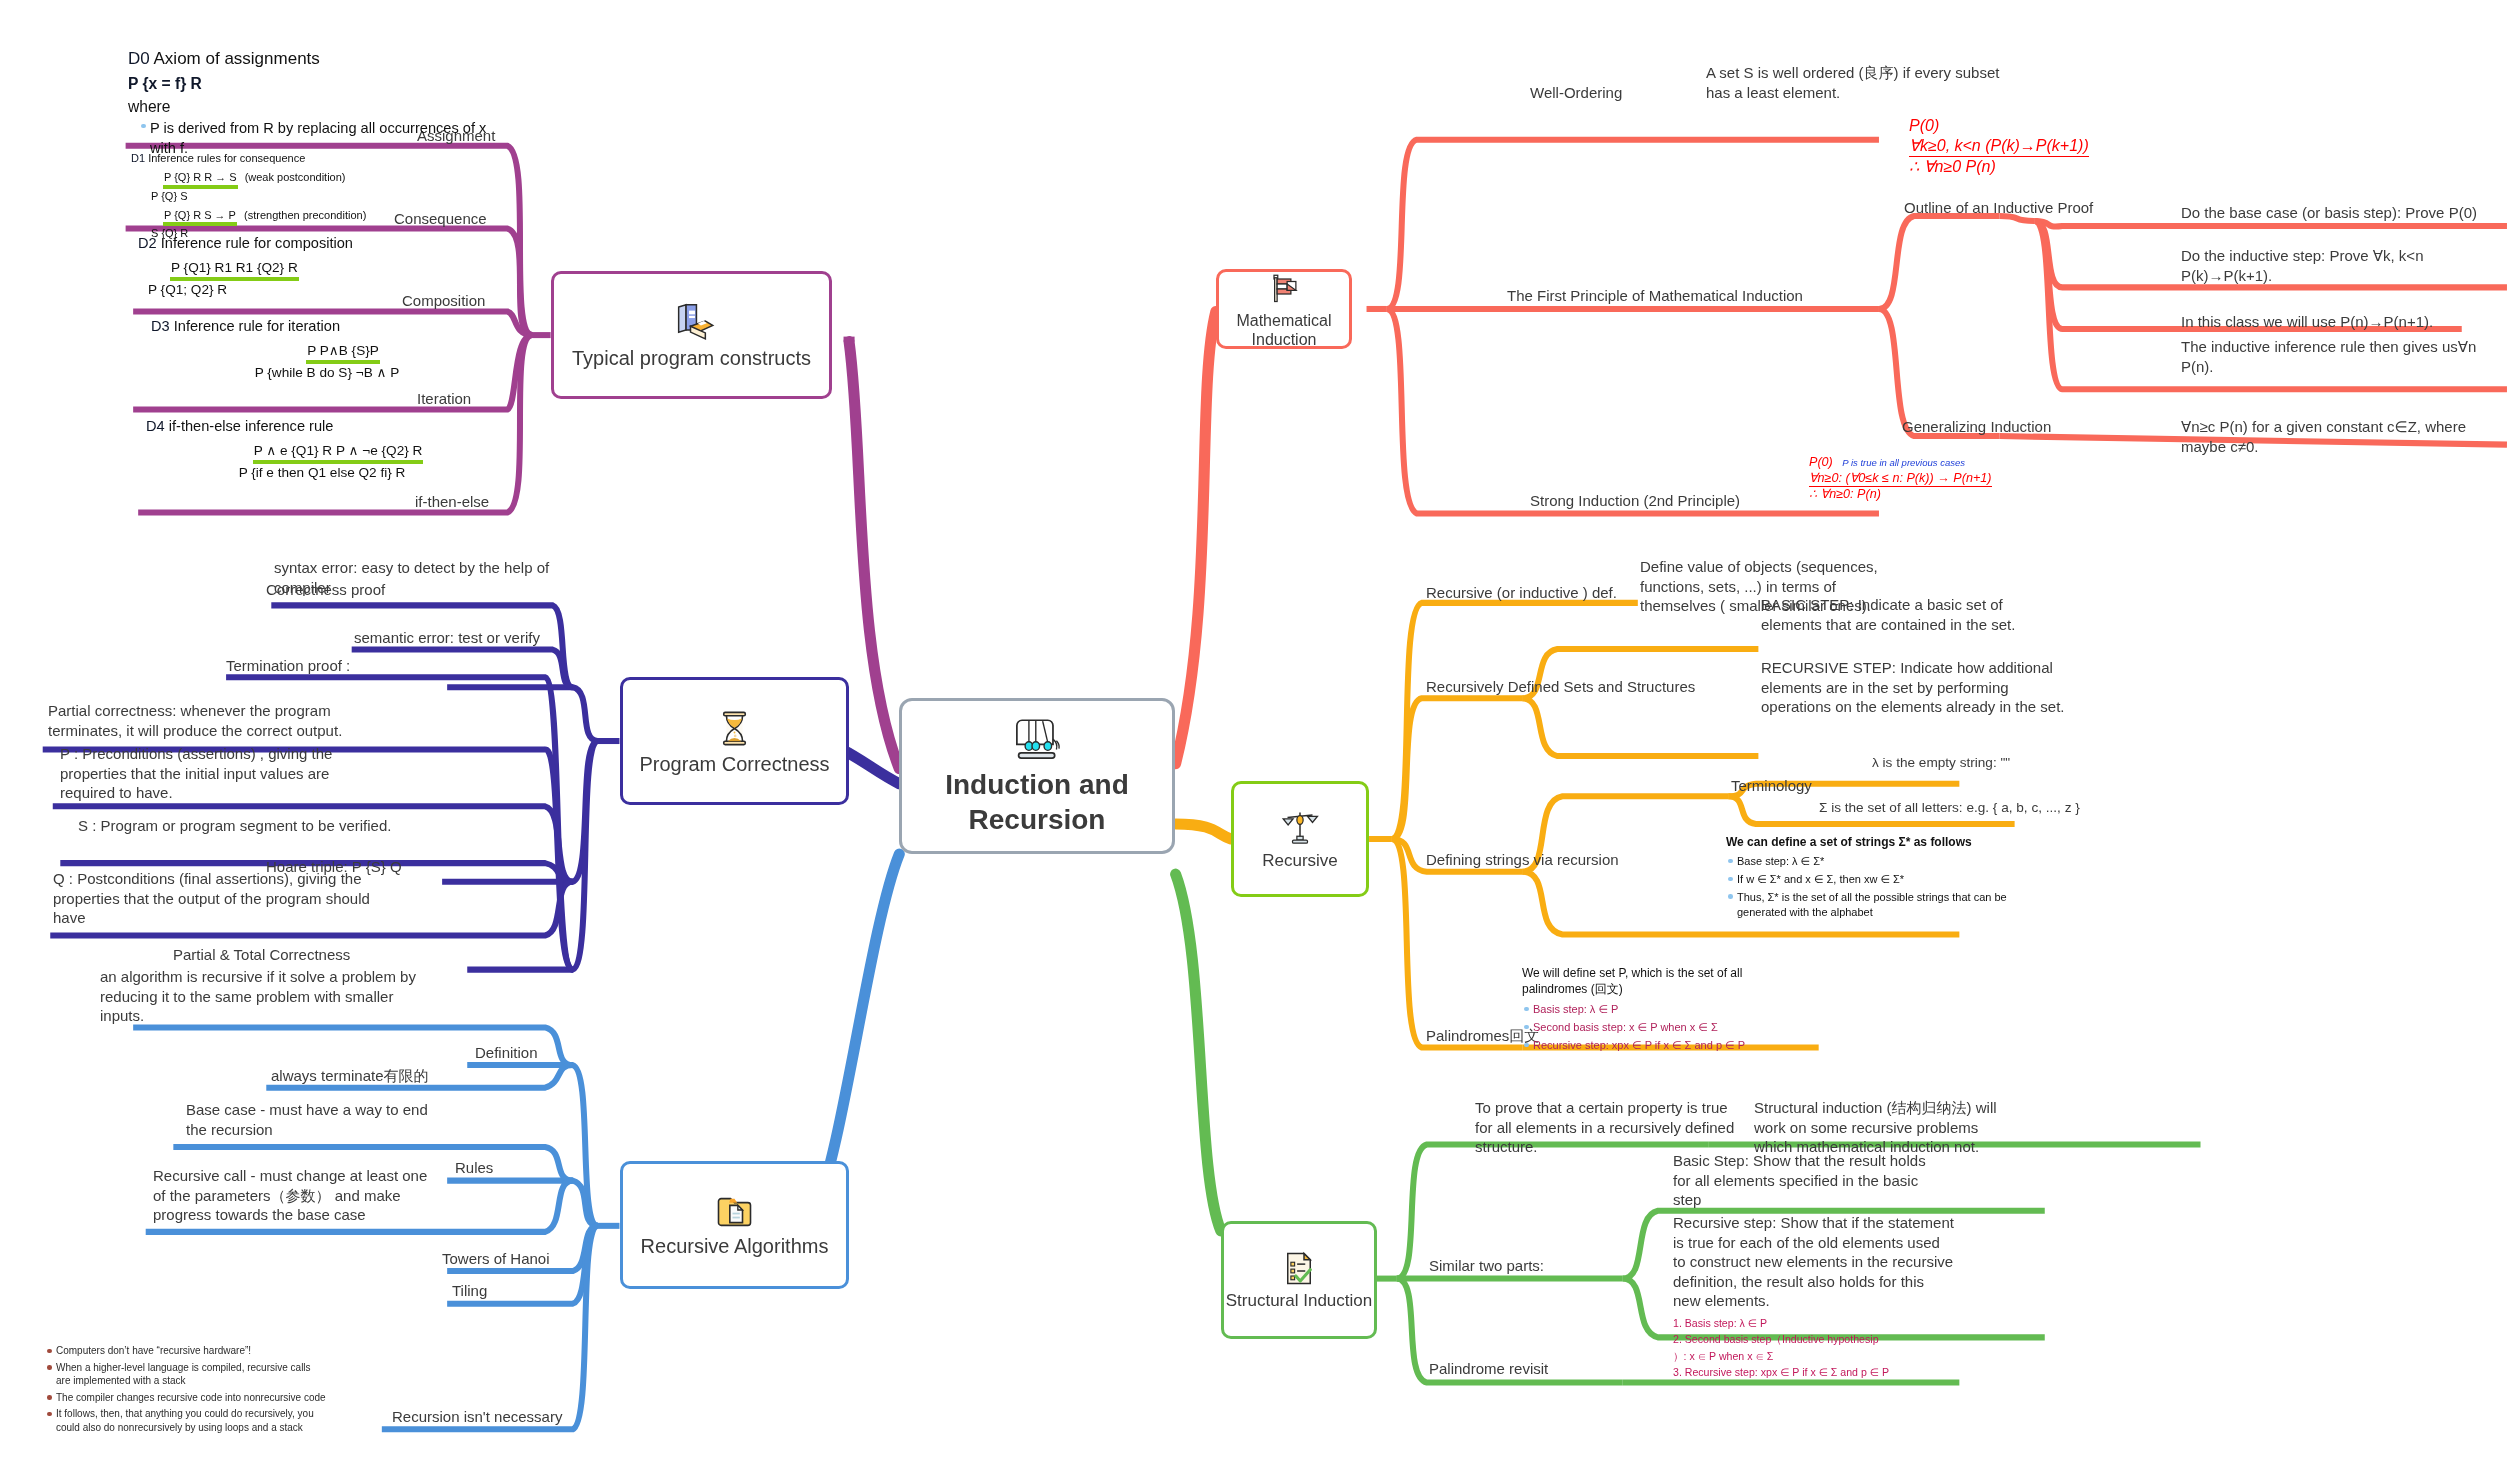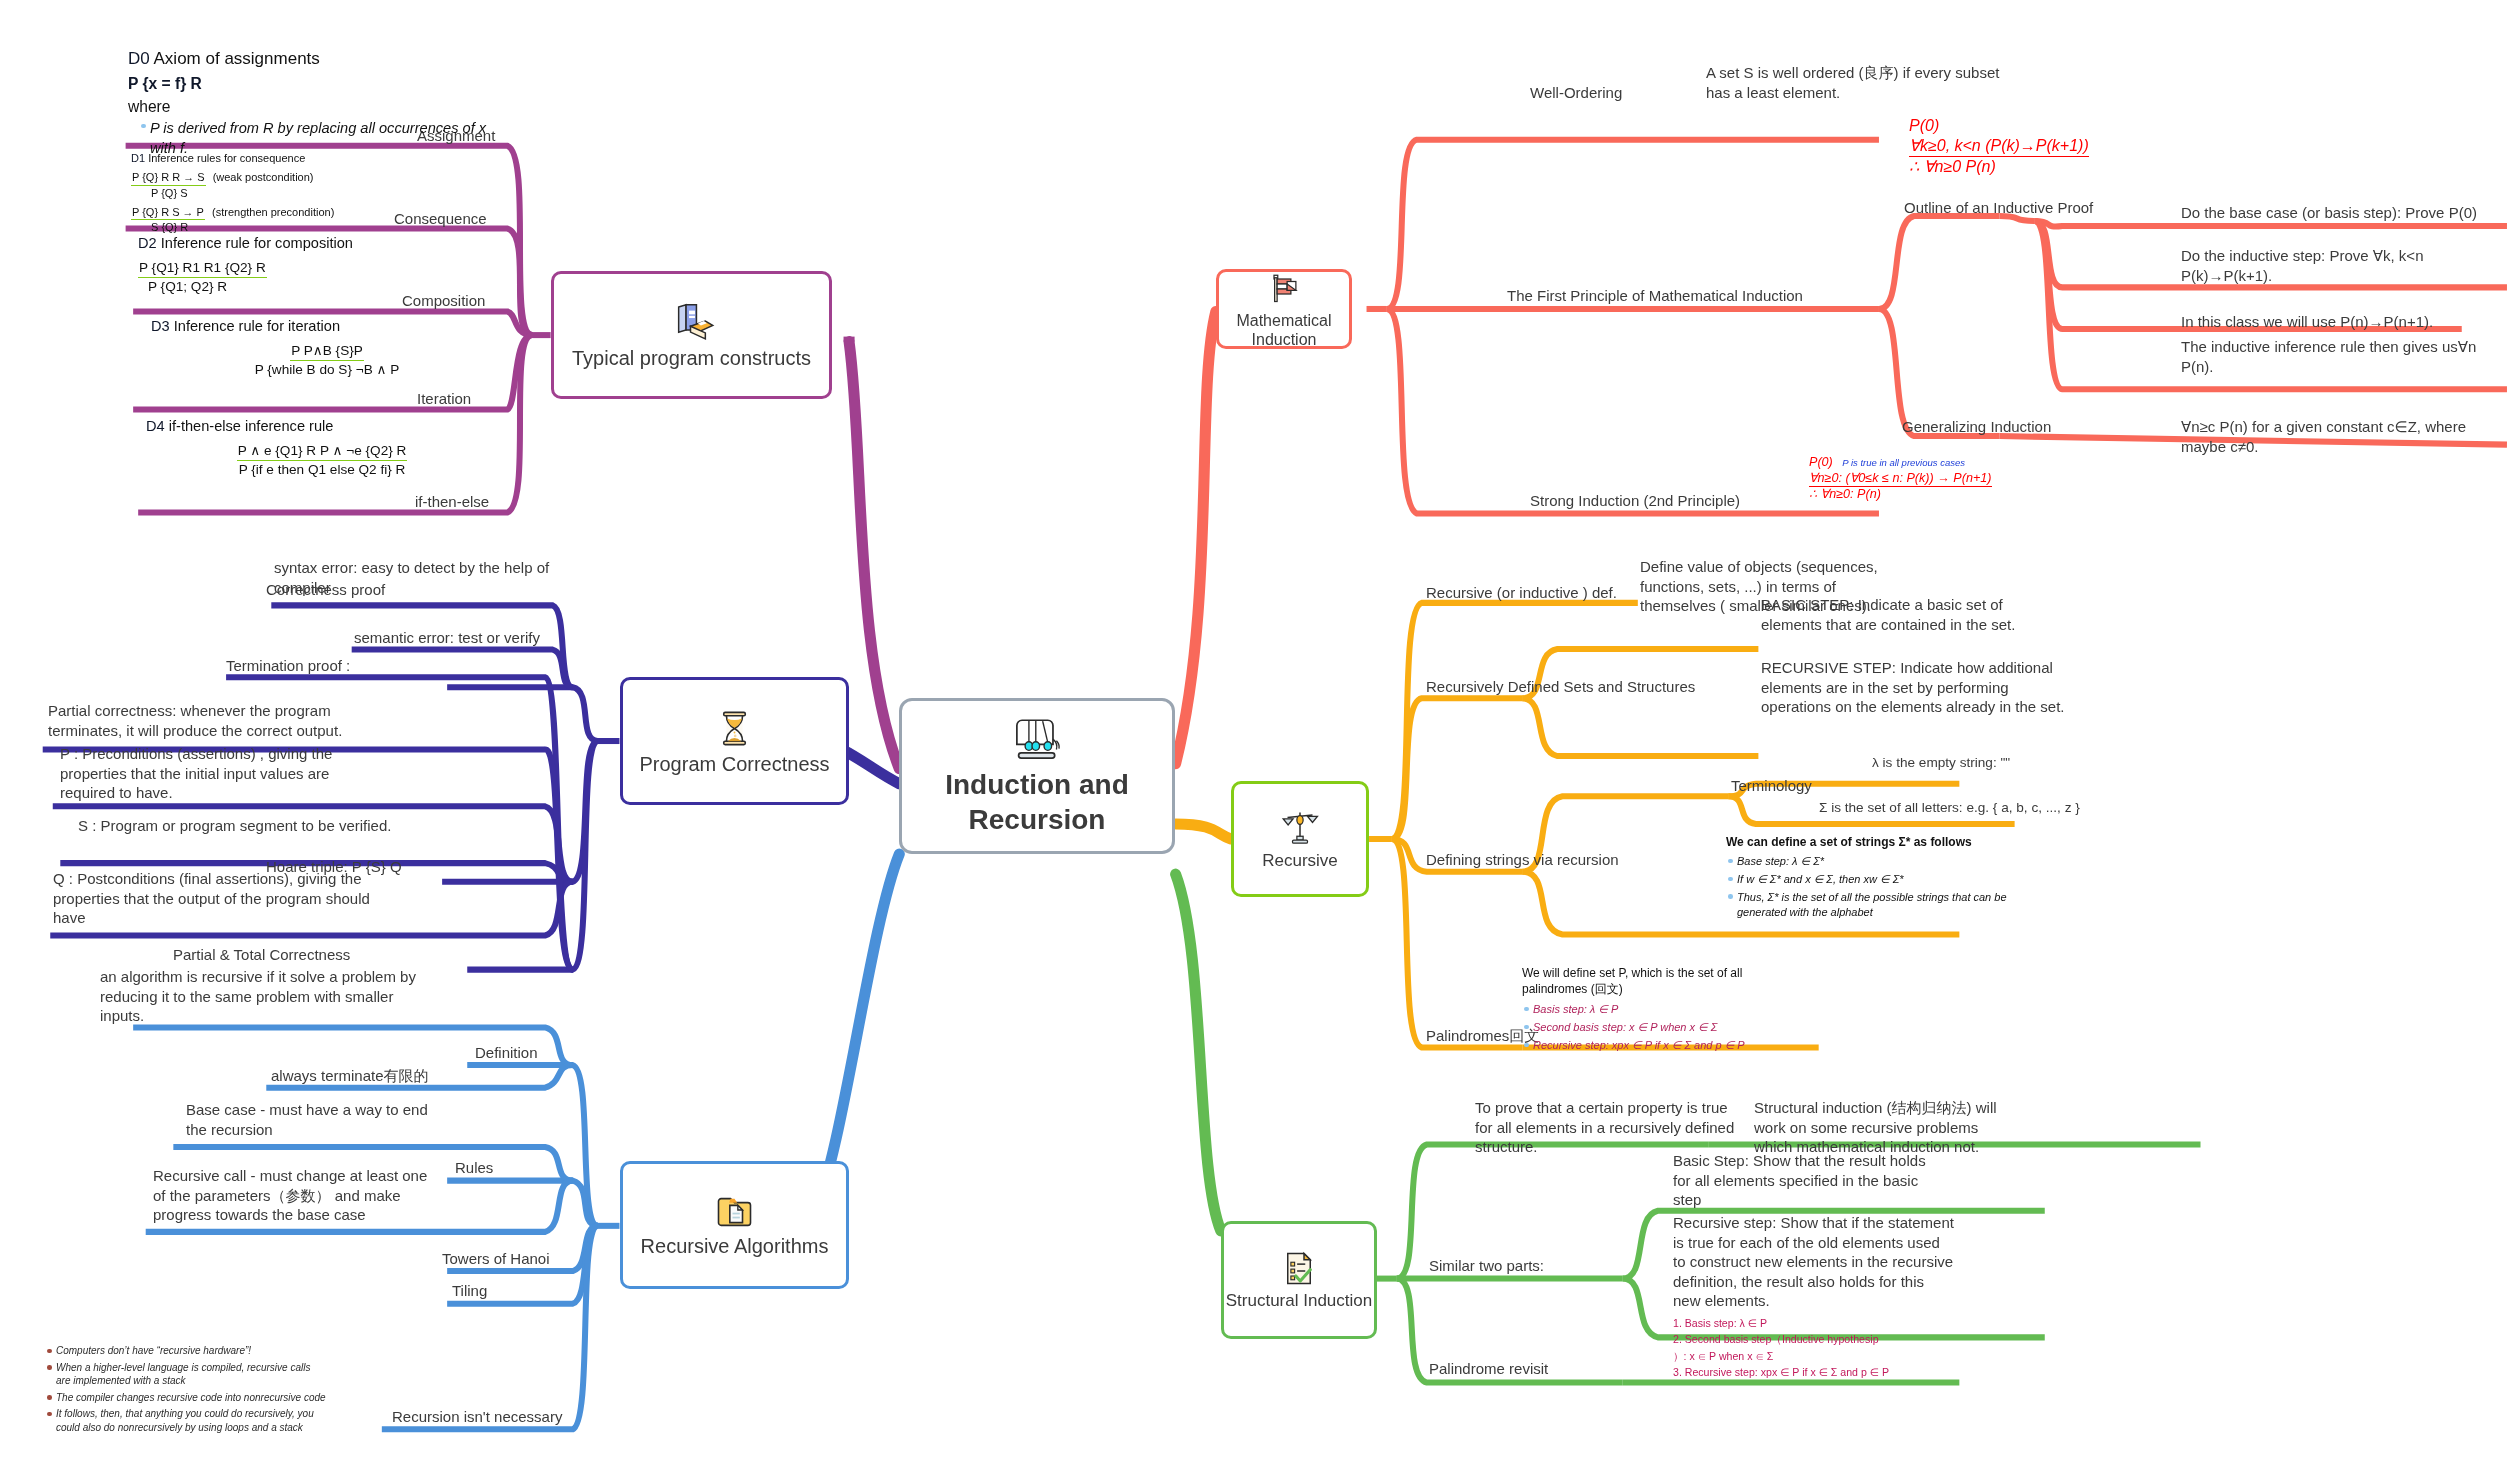--- a/index.html
+++ b/index.html
@@ -20,23 +20,23 @@
   .main.blue{border:3px solid #4a90d9;}
   .main.red{border:3px solid #f9695a;}
   .main.orange{border:3px solid #84cc16;}
   .main.green{border:3px solid #63bb52;}
   
   .lbl{position:absolute;font-size:15px;color:#3b3b3b;line-height:1.3;box-sizing:border-box;}
   .lbl.sm{font-size:13.6px;}
   
   .slide{position:absolute;box-sizing:border-box;line-height:1.35;color:#111;}
   .slide .blue{color:#0f172a;}
-  .frac{border-bottom:1px solid #84cc16;display:inline-block;padding:0 1px;}
+  .frac{border-bottom:4px solid #84cc16;display:inline-block;padding:0 1px;margin-left:32px;}
   .redmath{color:#ff0000;font-family:"Liberation Sans",sans-serif;}
-  .bullets{list-style:none;margin:0;padding:0;font-style:italic;}
+  .bullets{list-style:none;margin:0;padding:0;}
   .bullets li{position:relative;padding-left:11px;margin-bottom:3px;}
   .bullets li:before{content:"";position:absolute;left:2px;top:4.5px;width:4.5px;height:4.5px;
                      border-radius:50%;background:#8ec5ee;}
   .bullets.maroon li{color:#b0225b;}
   .bullets.maroon li:before{background:#8ec5ee;}
   .bullets.brown li{color:#2b2b2b;}
   .bullets.brown li:before{background:#a04a3c;}
   .ol{margin:0;padding-left:0;list-style:none;color:#c2185b;}
   .ol li{margin-bottom:2px;}
   .icon{display:block;}

